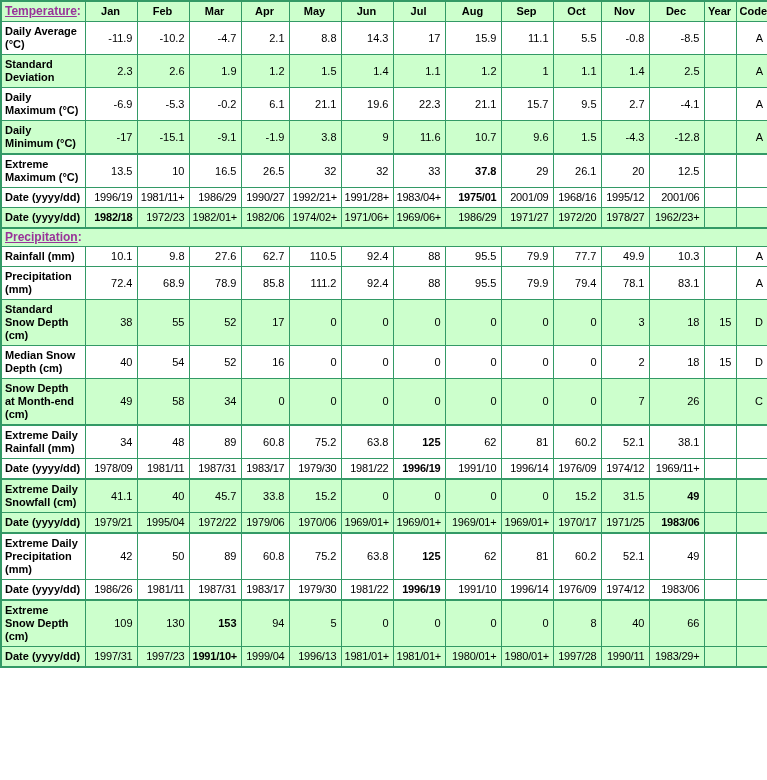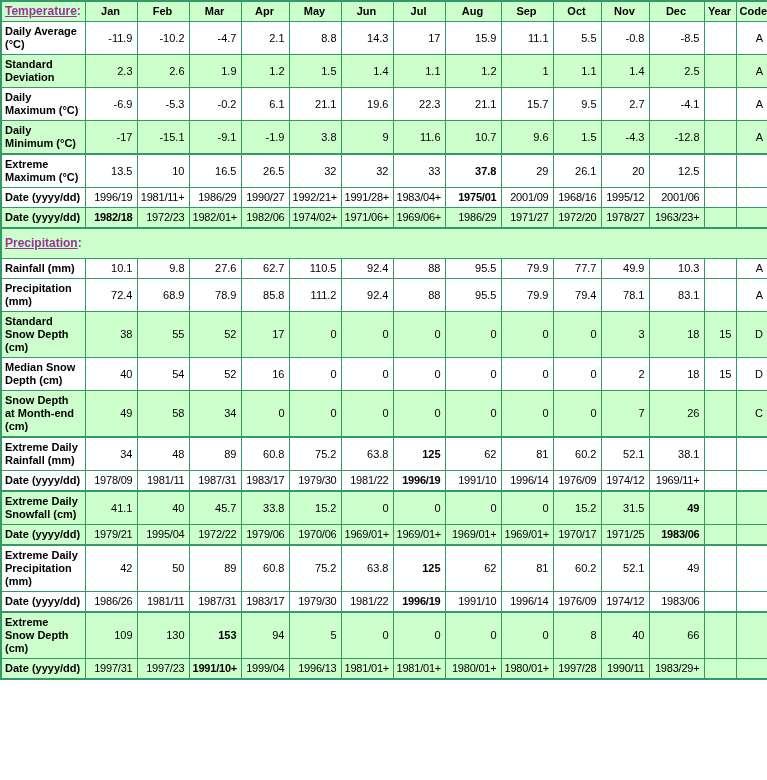--- a/index.html
+++ b/index.html
@@ -56,21 +56,21 @@
     margin-top:24px;
   }
   td.num{text-align:right;}
   td.date{text-align:right;font-size:10.5px;letter-spacing:-0.2px;padding-right:3px;}
   td.b{font-weight:bold;}
   tr.white td{background:#ffffff;}
   tr.green td{background:var(--stripe);}
   tr.section-row td{
     background:var(--stripe);
     text-align:left;
-    padding:8px 3px;
+    padding:2px 3px;
   }
   tr.group-start td{border-top:2px solid var(--border);}
 </style>
 </head>
 <body>
 
 <table class="climate">
   <colgroup>
       <col style="width: 84px;">
       <col style="width: 52px;">
@@ -218,21 +218,21 @@
         <td class="date">1972/23</td>
         <td class="date">1982/01+</td>
         <td class="date">1982/06</td>
         <td class="date">1974/02+</td>
         <td class="date">1971/06+</td>
         <td class="date">1969/06+</td>
         <td class="date">1986/29</td>
         <td class="date">1971/27</td>
         <td class="date">1972/20</td>
         <td class="date">1978/27</td>
-        <td class="date">1963/23+</td>
+        <td class="date">1962/23+</td>
         <td class="num"></td>
         <td class="num"></td>
       </tr>
       <tr class="section-row group-start">
         <td colspan="15"><span class="section-link">Precipitation</span><span class="section-colon">:</span></td>
       </tr>
       <tr class="white">
         <td class="rowlabel">Rainfall (mm)</td>
         <td class="num">10.1</td>
         <td class="num">9.8</td>

